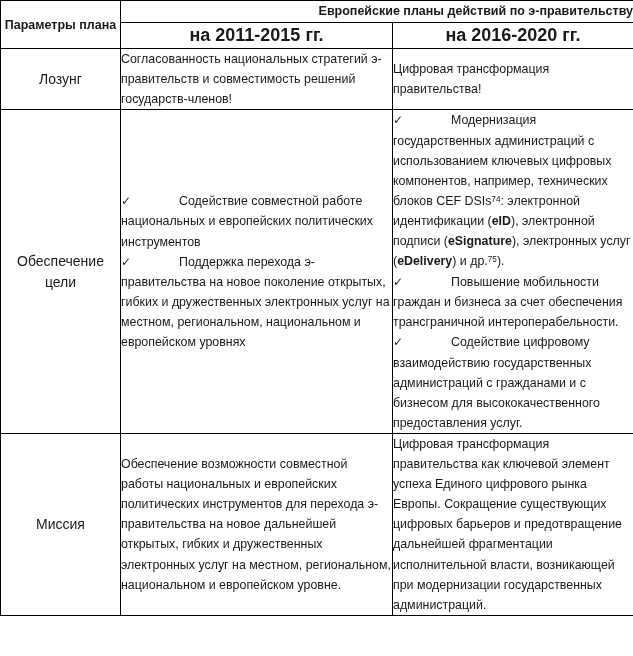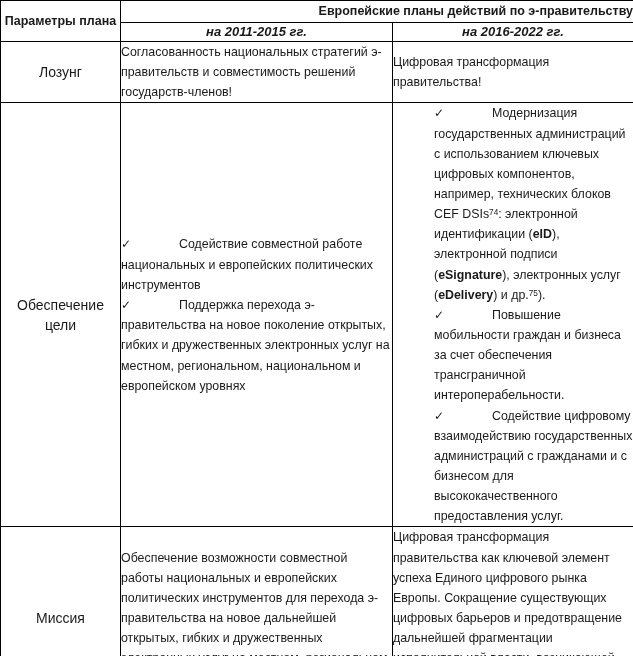--- a/index.html
+++ b/index.html
@@ -54,25 +54,24 @@
     text-align: right;
     font-weight: bold;
     font-size: 12.5px;
     line-height: 1.4;
     padding: 4px 6px 4px;
     height: 22px;
   }
   th.head-sub {
     text-align: center;
     font-weight: bold;
-    font-size: 13px;
+    font-size: 18px;
     line-height: 1.4;
     padding: 3px 6px;
     height: 18px;
-    font-style: italic;
   }
 
   
   td.row-label {
     text-align: center;
     font-weight: normal;
     font-size: 14px;
     line-height: 1.45;
     padding: 4px 3px;
   }
@@ -124,21 +123,21 @@
       <col class="c-left">
       <col class="c-right">
     </colgroup>
     <thead>
       <tr>
         <th class="head-param" rowspan="2">Параметры плана</th>
         <th class="head-span" colspan="2">Европейские планы действий по э-правительству</th>
       </tr>
       <tr>
         <th class="head-sub">на 2011-2015 гг.</th>
-        <th class="head-sub">на 2016-2022 гг.</th>
+        <th class="head-sub">на 2016-2020 гг.</th>
       </tr>
     </thead>
     <tbody>
 
       <tr>
         <td class="row-label">Лозунг</td>
         <td class="body-cell align-top" style="vertical-align:top;">
           <p>Согласованность национальных стратегий э-правительств и совместимость решений государств-членов!</p>
         </td>
         <td class="body-cell">
@@ -147,21 +146,21 @@
       </tr>
 
       <tr>
         <td class="row-label">Обеспечение цели</td>
         <td class="body-cell">
           <div>
               <p class="check-item"><span class="check-mark">✓</span>Содействие совместной работе национальных и европейских политических инструментов</p>
               <p class="check-item"><span class="check-mark">✓</span>Поддержка перехода э-правительства на новое поколение открытых, гибких и дружественных электронных услуг на местном, региональном, национальном и европейском уровнях</p>
             </div>
         </td>
-        <td class="body-cell align-top" style="vertical-align:top;padding-left:41px;">
+        <td class="body-cell align-top" style="vertical-align:top;">
           <div>
               <p class="check-item"><span class="check-mark">✓</span>Модернизация государственных администраций с использованием ключевых цифровых компонентов, например, технических блоков CEF DSIs<sup>74</sup>: электронной идентификации (<b>eID</b>), электронной подписи (<b>eSignature</b>), электронных услуг (<b>eDelivery</b>) и др.<sup>75</sup>).</p>
               <p class="check-item"><span class="check-mark">✓</span>Повышение мобильности граждан и бизнеса за счет обеспечения трансграничной интероперабельности.</p>
               <p class="check-item"><span class="check-mark">✓</span>Содействие цифровому взаимодействию государственных администраций с гражданами и с бизнесом для высококачественного предоставления услуг.</p>
             </div>
         </td>
       </tr>
 
       <tr>
         <td class="row-label">Миссия</td>

